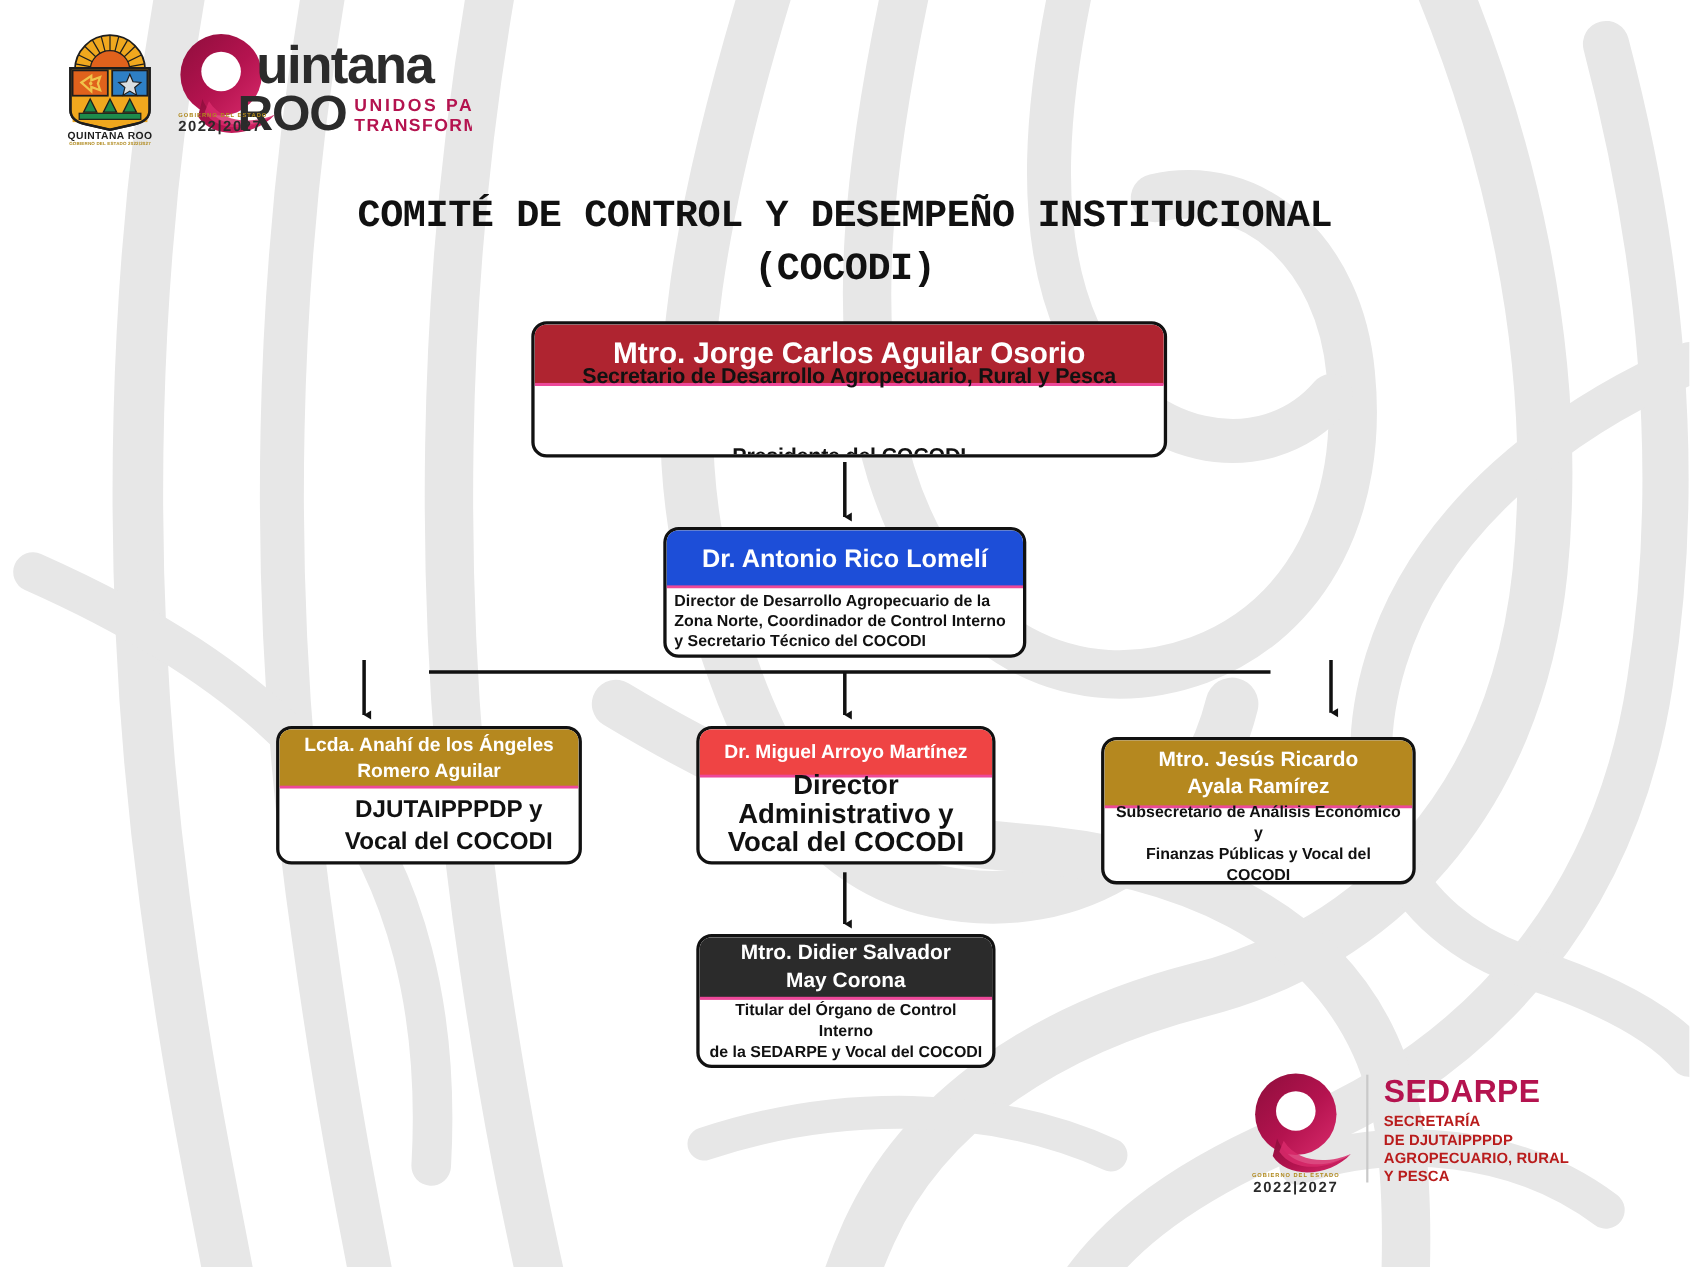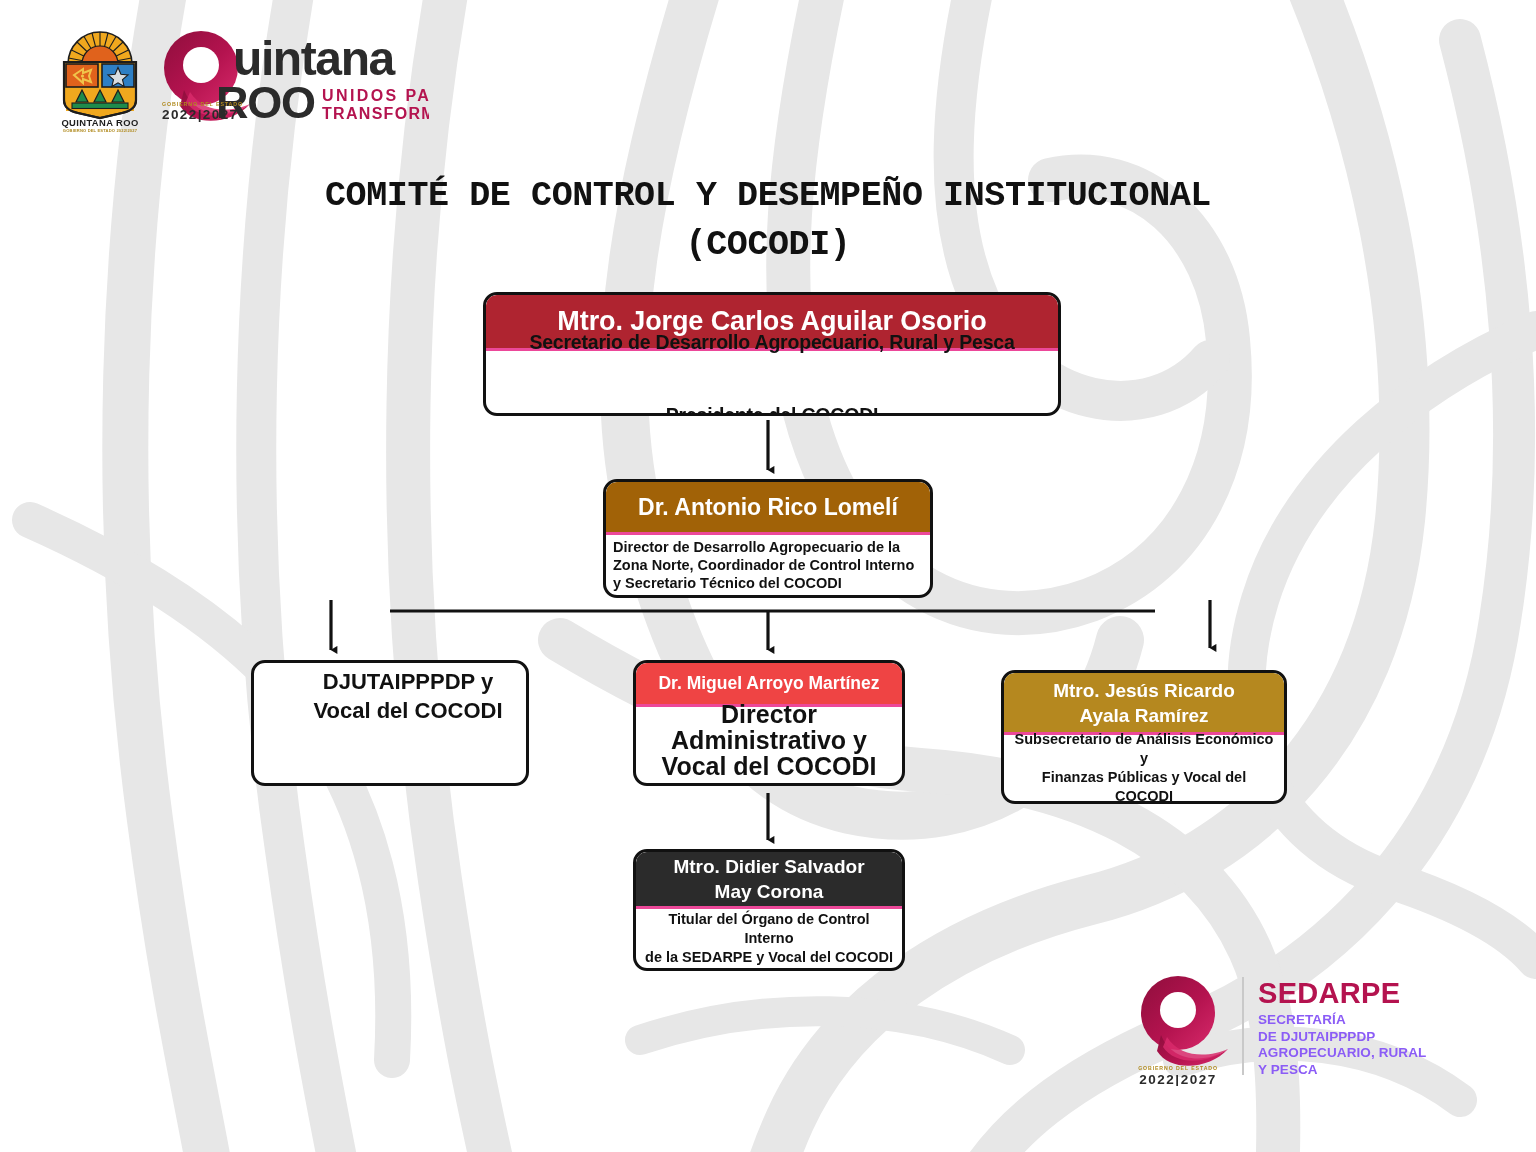--- a/index.html
+++ b/index.html
@@ -122,21 +122,21 @@
   }
   #node-president .node-body {
     height: 56px; font-size: 19.5px; line-height: 25px; letter-spacing: -0.2px; gap: 48px;
   }
 
   
   #node-tecnico {
     left: 603px; top: 479px; width: 330px; height: 119px;
   }
   #node-tecnico .node-header {
-    height: 53px; background: #a16207; font-size: 23px;
+    height: 53px; background: #1d4ed8; font-size: 23px;
   }
   #node-tecnico .node-body {
     height: 60px; font-size: 14.5px; line-height: 18px; padding: 3px 7px;
   }
 
   
   #node-djutaipppdp {
     left: 251px; top: 660px; width: 278px; height: 126px;
   }
   #node-djutaipppdp .node-header {
@@ -224,21 +224,21 @@
     letter-spacing: 0.3px;
     color: #B4134F;
     line-height: 31px;
   }
   #sedarpe-sub {
     font-family: "Liberation Sans", sans-serif;
     font-weight: bold;
     font-size: 13.5px;
     line-height: 16.5px;
     letter-spacing: 0.1px;
-    color: #8b5cf6;
+    color: #b91c1c;
     margin-top: 3px;
   }
 </style>
 </head>
 <body>
 
 <div id="stage">
 
   <svg id="bg-watermark" viewBox="0 0 1536 1152" preserveAspectRatio="none" aria-hidden="true">
     <rect x="0" y="0" width="1536" height="1152" fill="#ffffff"></rect>
@@ -374,20 +374,26 @@
   <div class="node" id="node-tecnico">
     <div class="node-header">Dr. Antonio Rico Lomelí</div>
     <div class="node-body">
       <div class="just">Director de Desarrollo Agropecuario de la</div>
       <div class="just">Zona Norte, Coordinador de Control Interno</div>
       <div class="just">y Secretario Técnico del COCODI</div>
     </div>
   </div>
 
   <div class="node" id="node-djutaipppdp">
+    <div class="node-header">
+      <div>
+        <div>Lcda. Anahí de los Ángeles</div>
+        <div>Romero Aguilar</div>
+      </div>
+    </div>
     <div class="node-body">
       <div>DJUTAIPPPDP  y</div>
       <div>Vocal del COCODI</div>
     </div>
   </div>
 
   <div class="node" id="node-administrativo">
     <div class="node-header">Dr. Miguel Arroyo Martínez</div>
     <div class="node-body">
       <div>Director Administrativo y</div>

